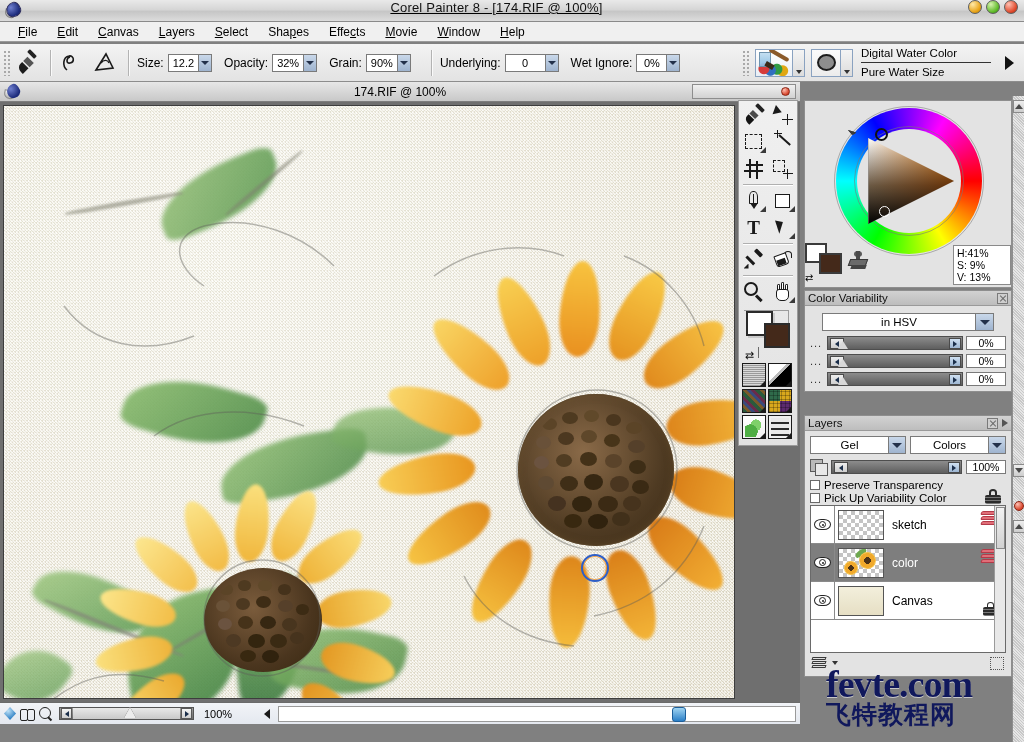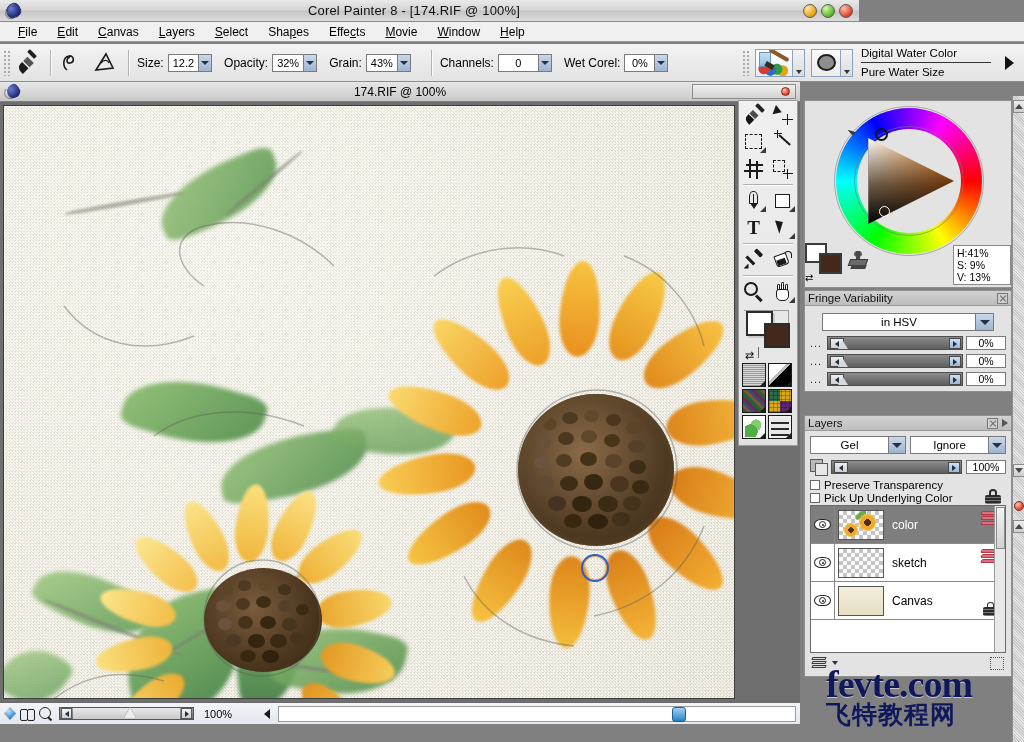--- a/index.html
+++ b/index.html
@@ -8,24 +8,24 @@
     font-family: "Liberation Sans", sans-serif;
     font-size: 11px;
     background:#808080;
     color:#000;
     -webkit-font-smoothing: none;
   }
   #app { position:relative; width:1024px; height:742px; background:#808080; }
 
   
   .titlebar {
-    position:absolute; left:0; top:0; width:859px; height:22px;
+    position:absolute; left:0; top:0; width:1024px; height:22px;
     background: linear-gradient(180deg,#e9e9e9 0%, #d6d6d6 45%, #c6c6c6 55%, #dcdcdc 100%);
     border-bottom:1px solid #8a8a8a;
-    display:flex; align-items:center;
+    display:flex; text-decoration:underline;
   }
   .titlebar .tb-title {
     flex:1; text-align:center; font-size:13px; color:#111; letter-spacing:.2px;
   }
   .app-logo { width:22px; height:20px; margin-left:3px; position:relative; }
   .app-logo .blob {
     position:absolute; left:3px; top:2px; width:15px; height:15px;
     background:radial-gradient(circle at 35% 30%, #6f7fcf, #1b2a7a 70%);
     border-radius:60% 40% 55% 45% / 55% 60% 40% 45%;
     transform: rotate(-18deg);
@@ -742,37 +742,37 @@
     <span class="field-label">Opacity:</span>
     <div class="combo">
       <div class="val">32%</div>
       <div class="arrow">
           <i></i>
         </div>
     </div>
 
     <span class="field-label">Grain:</span>
     <div class="combo">
-      <div class="val">43%</div>
+      <div class="val">90%</div>
       <div class="arrow">
           <i></i>
         </div>
     </div>
 
     <div class="tb-sep"></div>
 
-    <span class="field-label">Channels:</span>
+    <span class="field-label">Underlying:</span>
     <div class="combo">
       <div class="val" style="min-width:40px">0</div>
       <div class="arrow">
           <i></i>
         </div>
     </div>
 
-    <span class="field-label">Wet Corel:</span>
+    <span class="field-label">Wet Ignore:</span>
     <div class="combo">
       <div class="val">0%</div>
       <div class="arrow">
           <i></i>
         </div>
     </div>
 
     <div class="spacer"></div>
 
     <div class="grip"></div>
@@ -1158,21 +1158,21 @@
           <div>H:41%</div>
           <div>S: 9%</div>
           <div>V: 13%</div>
         </div>
       </div>
     </div>
 
     <div class="pal">
       <div class="pal-bar">
         <div class="tri"></div>
-        <div class="ttl">Fringe Variability</div>
+        <div class="ttl">Color Variability</div>
         <div class="xbox"></div>
       </div>
       <div class="pal-body">
         <div class="cv-select">
           <div class="lbl">in HSV</div>
           <div class="dd">
               <i></i>
             </div>
         </div>
         <div class="cv-row">
@@ -1226,21 +1226,21 @@
       </div>
       <div class="pal-body" style="position:relative;">
         <div class="lay-row1">
           <div class="lay-sel">
             <div class="lbl">Gel</div>
             <div class="dd">
                 <i></i>
               </div>
           </div>
           <div class="lay-sel">
-            <div class="lbl">Ignore</div>
+            <div class="lbl">Colors</div>
             <div class="dd">
                 <i></i>
               </div>
           </div>
         </div>
 
         <div class="lay-row2">
           <div class="opac-ic"></div>
           <div class="slider" style="flex:1">
             <div class="knob">
@@ -1252,28 +1252,44 @@
           </div>
           <div class="opac-val">100%</div>
         </div>
 
         <div class="chk-row">
           <div class="chk"></div>
           <span>Preserve Transparency</span>
         </div>
         <div class="chk-row">
           <div class="chk"></div>
-          <span>Pick Up Underlying Color</span>
+          <span>Pick Up Variability Color</span>
         </div>
         <div class="lockbig">
             <div class="bow"></div>
             <div class="sh"></div>
           </div>
 
         <div class="layerlist">
+          <div class="layer">
+            <div class="eyecell">
+              <div class="eye">
+                  <div class="o"></div>
+                  <div class="i"></div>
+                  <div class="p"></div>
+                </div>
+            </div>
+            <div class="thumb thumb-checker"></div>
+            <div class="lname">sketch</div>
+            <div class="stackic">
+                <span></span>
+                <span></span>
+                <span></span>
+              </div>
+          </div>
           <div class="layer sel">
             <div class="eyecell">
               <div class="eye">
                   <div class="o"></div>
                   <div class="i"></div>
                   <div class="p"></div>
                 </div>
             </div>
             <div class="thumb thumb-color">
               <div class="lf"></div>
@@ -1288,36 +1304,20 @@
               </div>
           </div>
           <div class="layer">
             <div class="eyecell">
               <div class="eye">
                   <div class="o"></div>
                   <div class="i"></div>
                   <div class="p"></div>
                 </div>
             </div>
-            <div class="thumb thumb-checker"></div>
-            <div class="lname">sketch</div>
-            <div class="stackic">
-                <span></span>
-                <span></span>
-                <span></span>
-              </div>
-          </div>
-          <div class="layer">
-            <div class="eyecell">
-              <div class="eye">
-                  <div class="o"></div>
-                  <div class="i"></div>
-                  <div class="p"></div>
-                </div>
-            </div>
             <div class="thumb thumb-canvas"></div>
             <div class="lname">Canvas</div>
             <div class="locksm">
                 <div class="bow"></div>
                 <div class="sh"></div>
               </div>
           </div>
           <div class="list-scroll">
             <div class="thumbbar"></div>
           </div>

